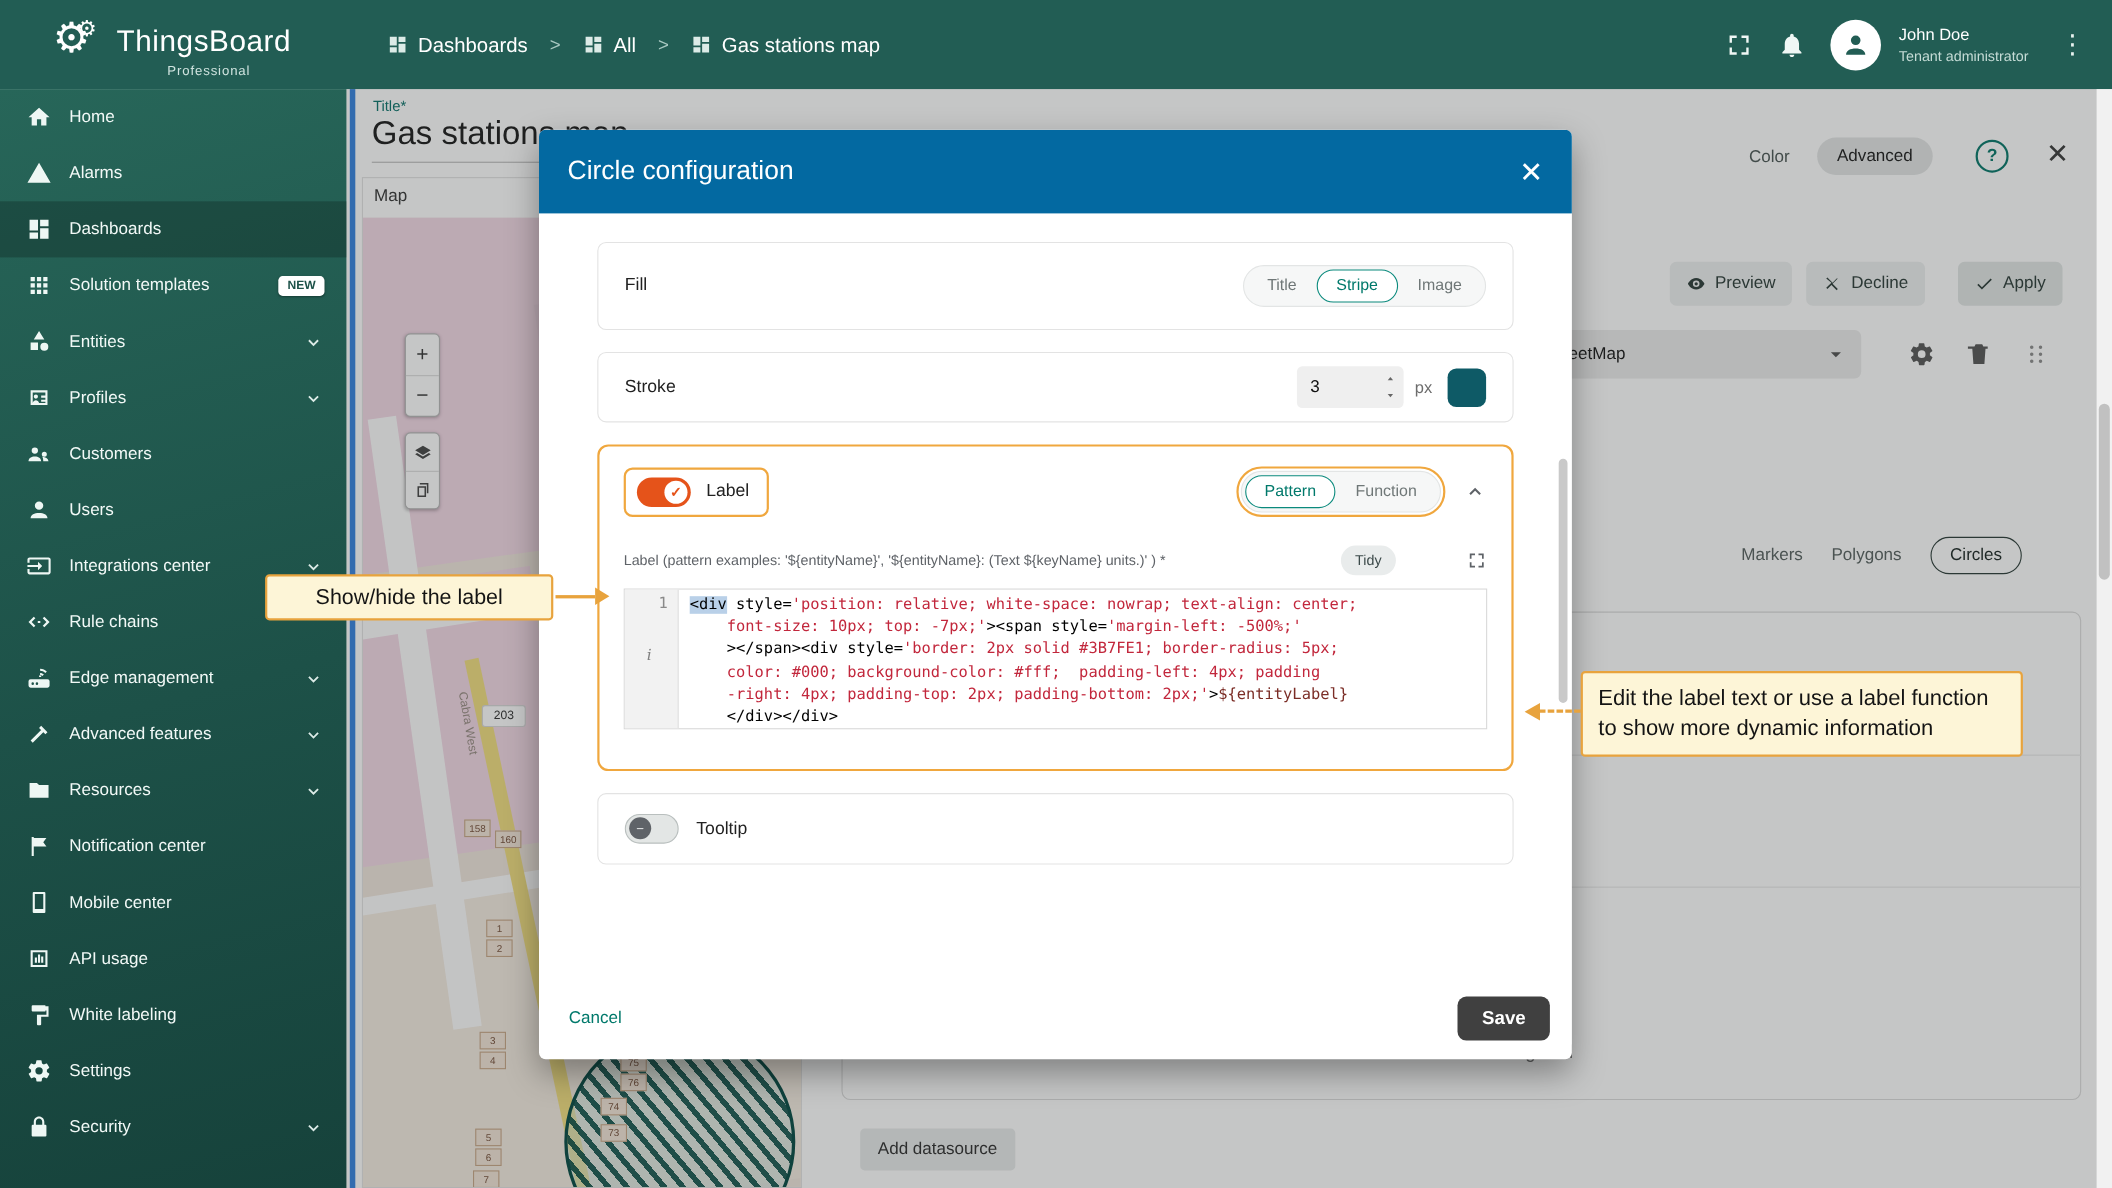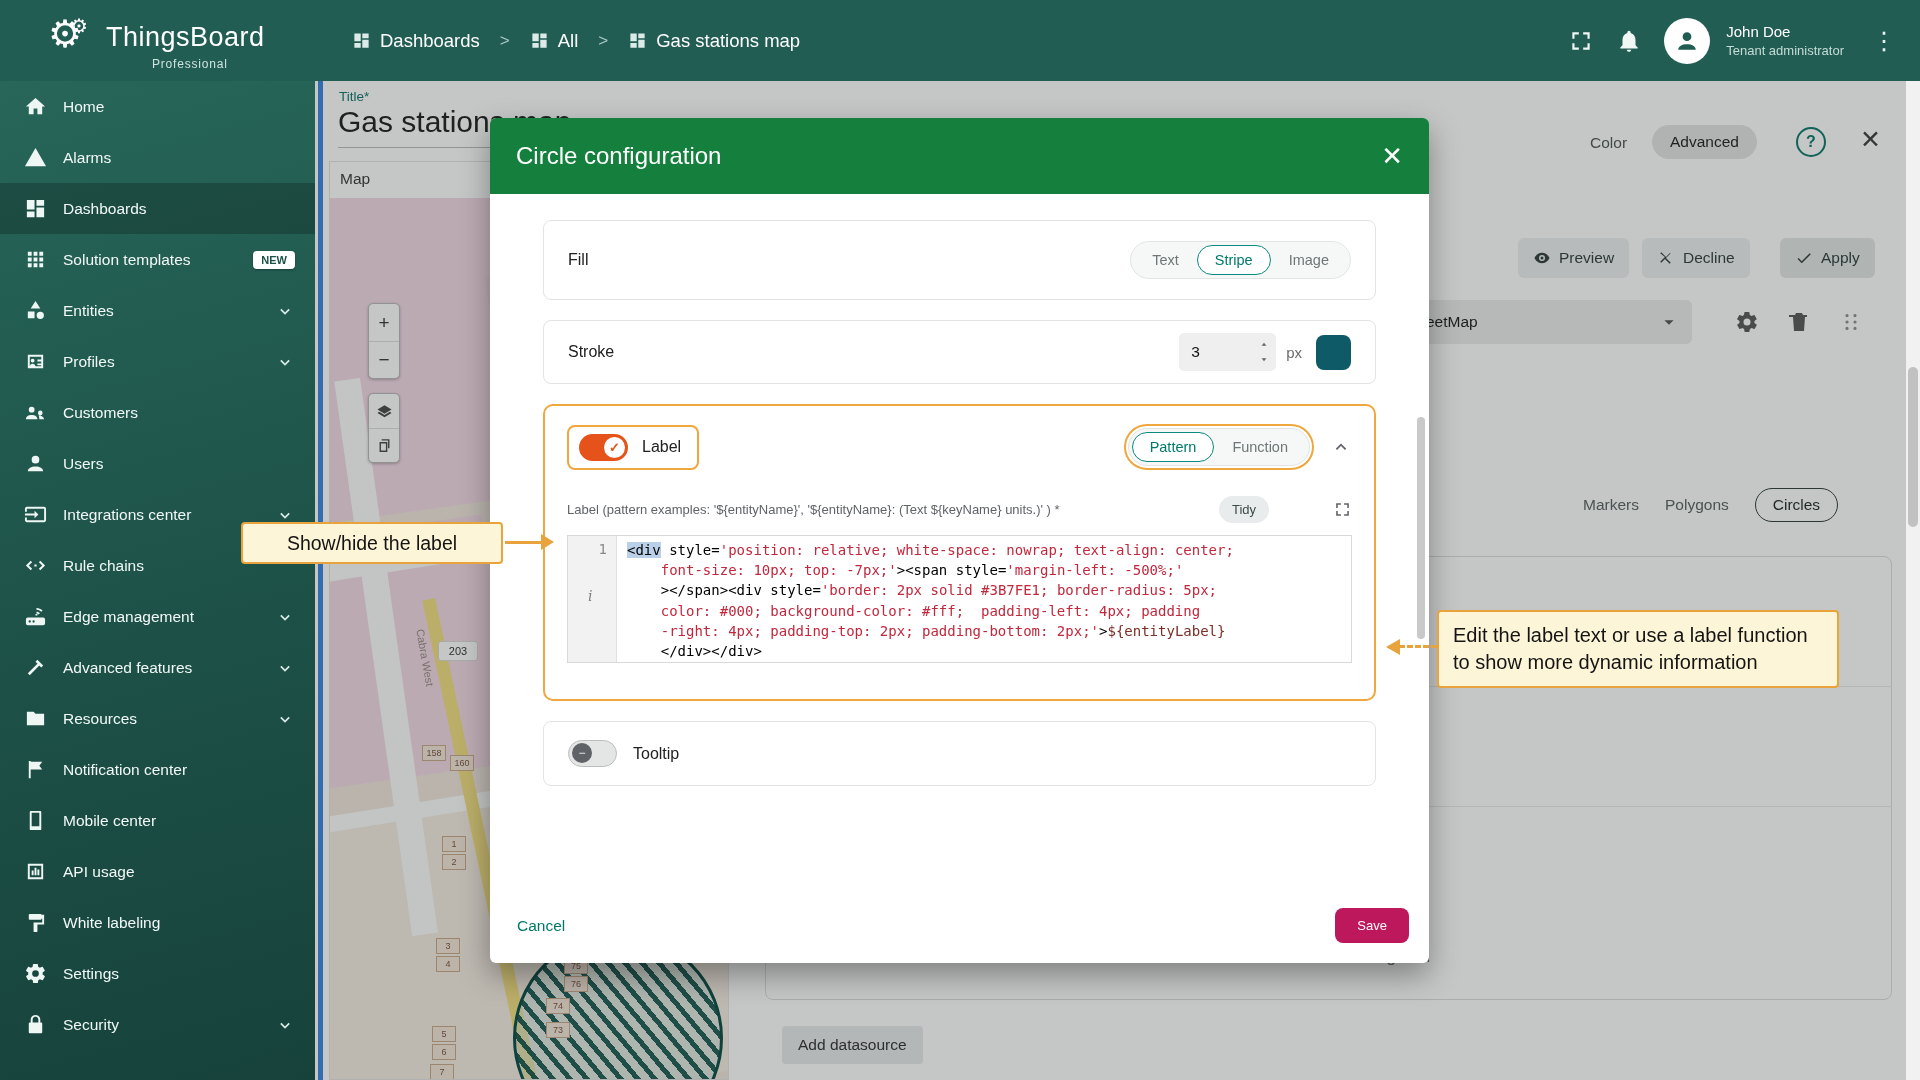--- a/index.html
+++ b/index.html
@@ -97,21 +97,21 @@
   .no-ds{position:absolute;left:450px;top:866px;width:1127px;text-align:center;font-size:17px;color:#6f6f6f;}
   .add-ds{position:absolute;left:467px;top:945px;background:#e9ebeb;border-radius:4px;padding:10px 16px;font-size:15.5px;font-weight:500;color:#333;cursor:pointer;}
 
   
   .backdrop{position:absolute;left:315px;top:81px;width:1605px;height:999px;background:rgba(30,34,34,0.26);z-index:5;}
   .page-scrollbar{position:absolute;right:0;top:81px;width:14px;height:999px;background:#f1f1f1;z-index:6;}
   .page-scrollbar .thumb{position:absolute;left:2px;top:286px;width:10px;height:160px;background:#c1c1c1;border-radius:5px;cursor:pointer;}
 
   
   .modal{position:absolute;left:490px;top:118px;width:939px;height:845px;background:#fff;border-radius:6px;z-index:10;box-shadow:0 12px 30px rgba(0,0,0,.35);display:flex;flex-direction:column;overflow:hidden;}
-  .modal-header{height:76px;background:#15803d;color:#fff;display:flex;align-items:center;padding:0 26px;flex:none;}
+  .modal-header{height:76px;background:#0369a1;color:#fff;display:flex;align-items:center;padding:0 26px;flex:none;}
   .modal-title{font-size:24px;font-weight:500;}
   .modal-close{margin-left:auto;font-size:26px;color:#fff;cursor:pointer;line-height:1;}
   .modal-body{flex:1;padding:26px 53px 0 53px;position:relative;}
   .mscroll{position:absolute;right:4px;top:223px;width:8px;height:222px;background:#c9c9c9;border-radius:4px;cursor:pointer;}
   .card{border:1px solid #e3e3e3;border-radius:8px;padding:20px 24px;margin-bottom:20px;}
   .card-row{display:flex;align-items:center;}
   .card-label{font-size:16px;color:#212121;}
   .seg{display:inline-flex;background:#f6f7f7;border:1px solid #e3e5e5;border-radius:19px;padding:3px;margin-left:auto;}
   .seg-opt{padding:6px 17px;border-radius:15px;font-size:14.5px;color:#6f7777;cursor:pointer;border:1px solid transparent;white-space:nowrap;}
   .seg-opt.selected{background:#fff;border:1px solid #0b8a7d;color:#00796b;font-weight:500;}
@@ -141,21 +141,21 @@
   .gutter{width:49px;background:#f2f2f2;border-right:1px solid #e0e0e0;color:#8a8a8a;flex:none;position:relative;}
   .gutter .lineno{position:absolute;right:9px;top:5px;}
   .gutter .info{position:absolute;left:20px;top:52px;font-style:italic;color:#808080;font-family:"DejaVu Serif",serif;}
   .code{flex:1;padding:4px 10px;white-space:pre;overflow:hidden;line-height:20.2px;color:#333;}
   .tk-t{color:#000000;} .tk-s{color:#c2273c;} .tk-v{color:#7b2d26;} .tk-p{color:#333;}
   .tk-sel{background:#b9d0e8;}
   .tooltip-card{padding:18px 24px;}
   .tooltip-card .card-label{margin-left:16px;}
   .modal-footer{flex:none;height:63px;display:flex;align-items:center;padding:0 20px 12px 27px;}
   .cancel-btn{color:#00796b;font-size:15.5px;font-weight:500;cursor:pointer;}
-  .save-btn{margin-left:auto;background:#be185d;color:#fff;border-radius:8px;padding:10px 22px;font-size:13px;font-weight:400;cursor:pointer;}
+  .save-btn{margin-left:auto;background:#404040;color:#fff;border-radius:8px;padding:10px 22px;font-size:17px;font-weight:700;cursor:pointer;}
 
   
   .callout{position:absolute;background:#fdf5d7;border:2px solid #e8a33d;border-radius:4px;color:#141414;z-index:20;}
   .callout.left{left:241px;top:522px;width:262px;height:42px;font-size:19.5px;display:flex;align-items:center;justify-content:center;}
   .callout.right{left:1437px;top:610px;width:402px;padding:10px 14px;font-size:20px;line-height:1.35;}
   .arrow-line-left{position:absolute;left:505px;top:541px;width:36px;height:3px;background:#e8a33d;z-index:20;}
   .arrow-head-left{position:absolute;left:541px;top:534px;width:0;height:0;border-left:13px solid #e8a33d;border-top:8px solid transparent;border-bottom:8px solid transparent;z-index:20;}
   .arrow-dash-right{position:absolute;left:1399px;top:645px;width:38px;border-top:3px dashed #e8a33d;z-index:20;}
   .arrow-head-right{position:absolute;left:1386px;top:639px;width:0;height:0;border-right:14px solid #e8a33d;border-top:8px solid transparent;border-bottom:8px solid transparent;z-index:20;}
 </style>
@@ -545,21 +545,21 @@
   <div class="modal-header">
     <span class="modal-title">Circle configuration</span>
     <span class="modal-close">✕</span>
   </div>
   <div class="modal-body">
 
     <div class="card">
       <div class="card-row">
         <span class="card-label">Fill</span>
         <span class="seg" id="fill-seg">
-            <span class="seg-opt">Text</span>
+            <span class="seg-opt">Title</span>
             <span class="seg-opt selected">Stripe</span>
             <span class="seg-opt">Image</span>
           </span>
       </div>
     </div>
 
     <div class="card stroke-card">
       <div class="card-row">
         <span class="card-label">Stroke</span>
         <span class="stroke-input">

